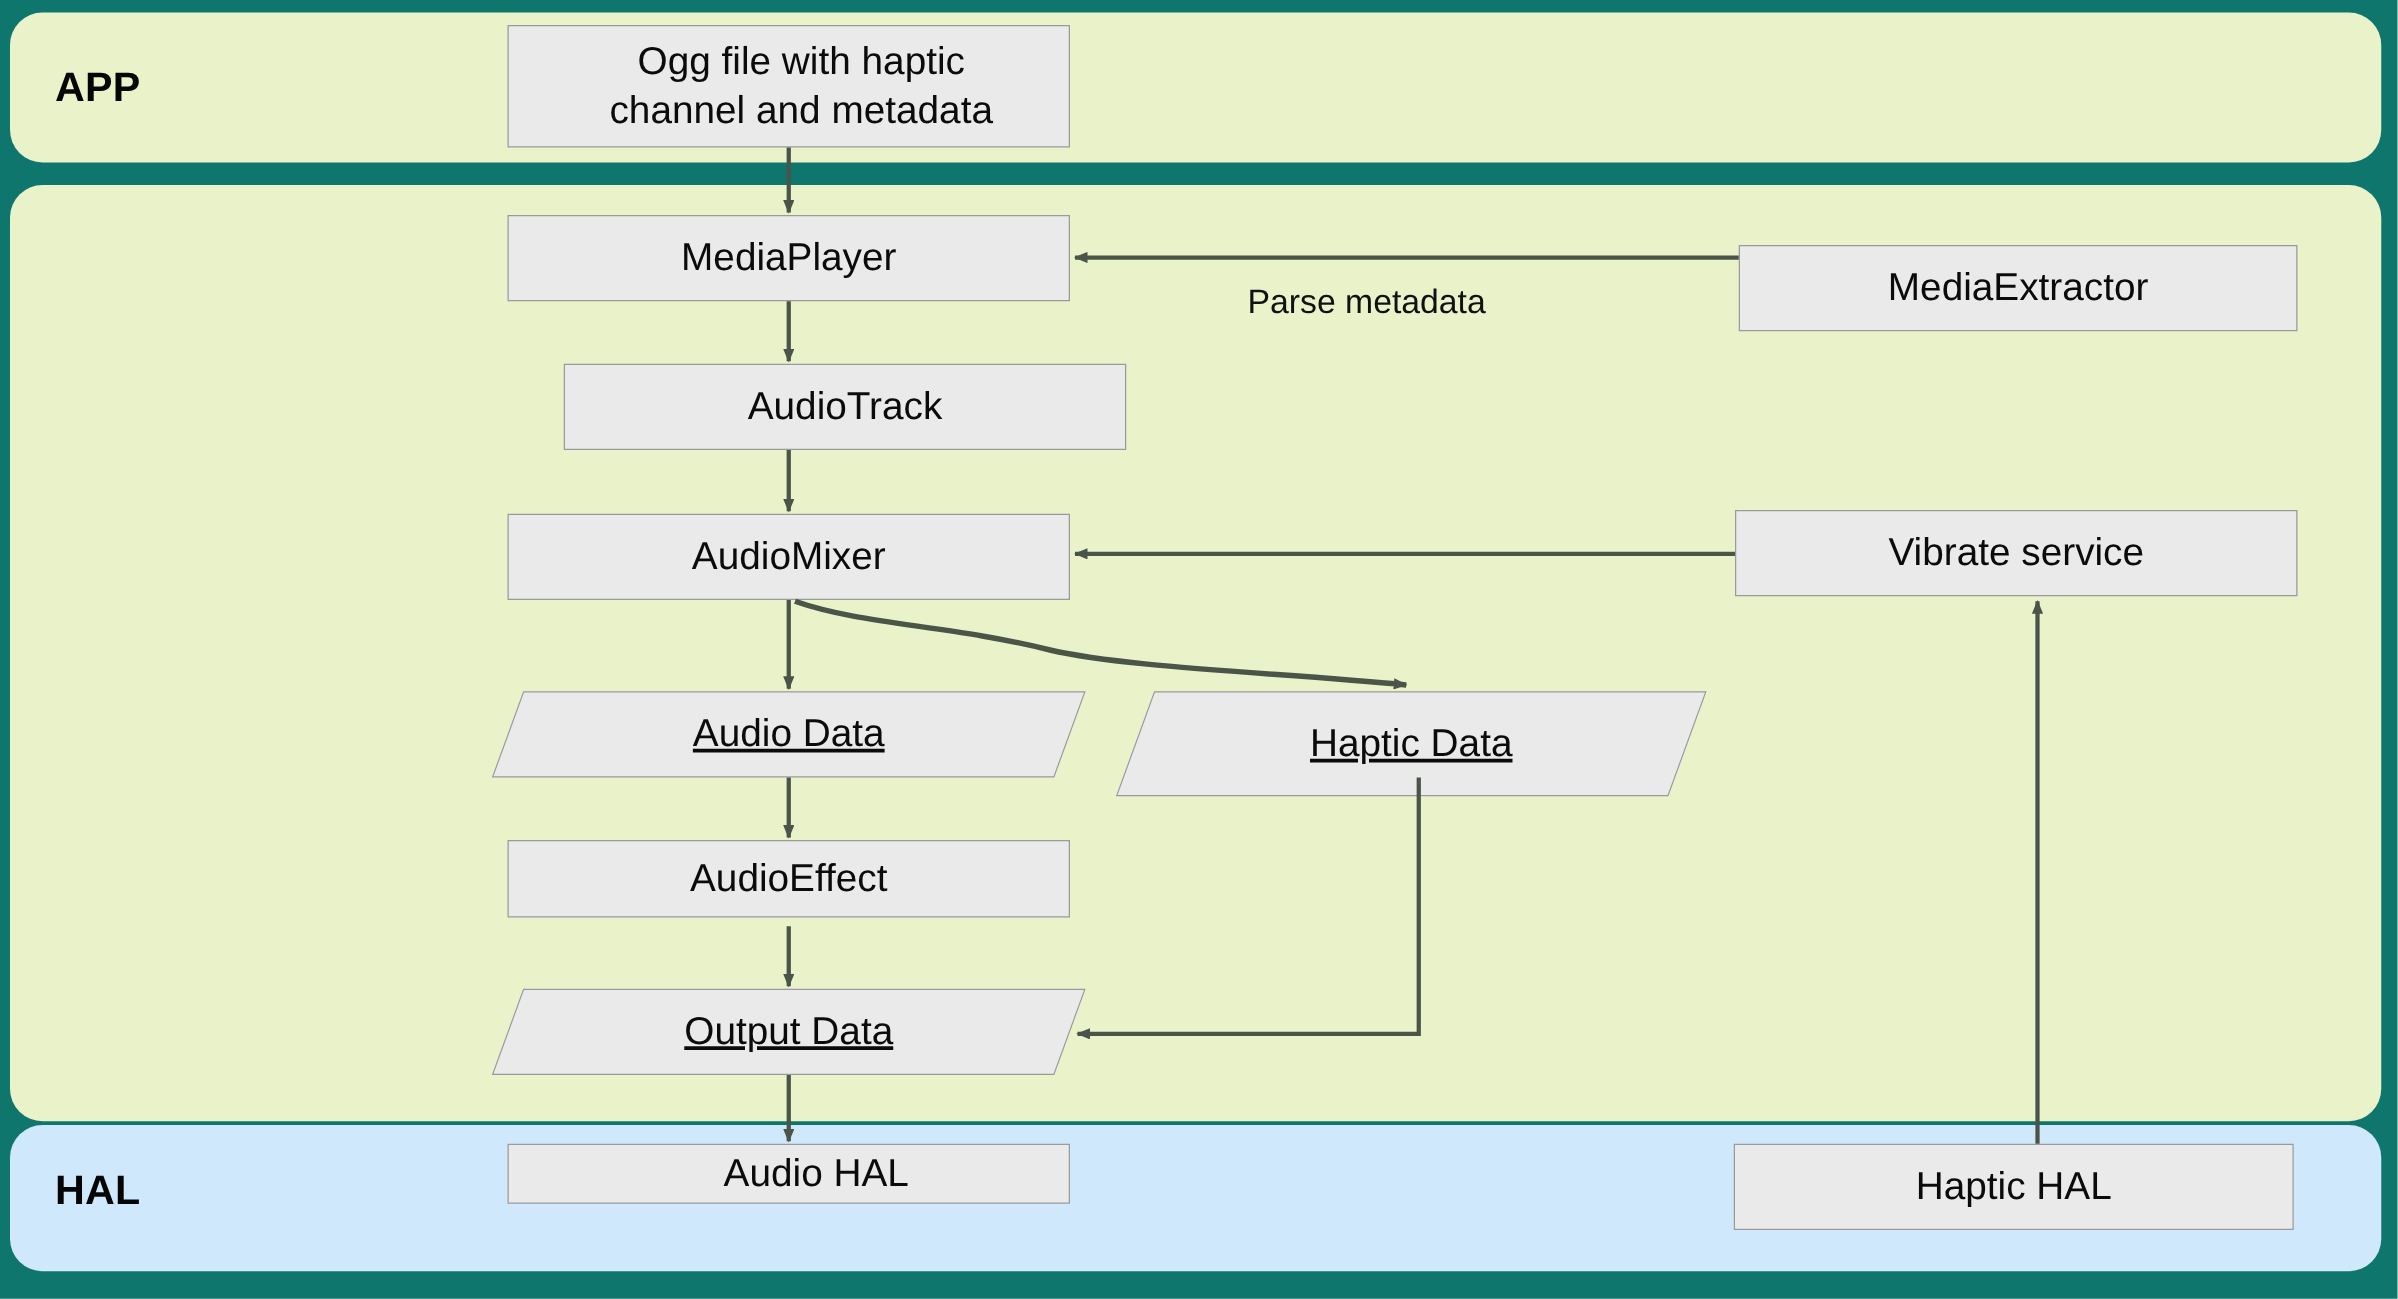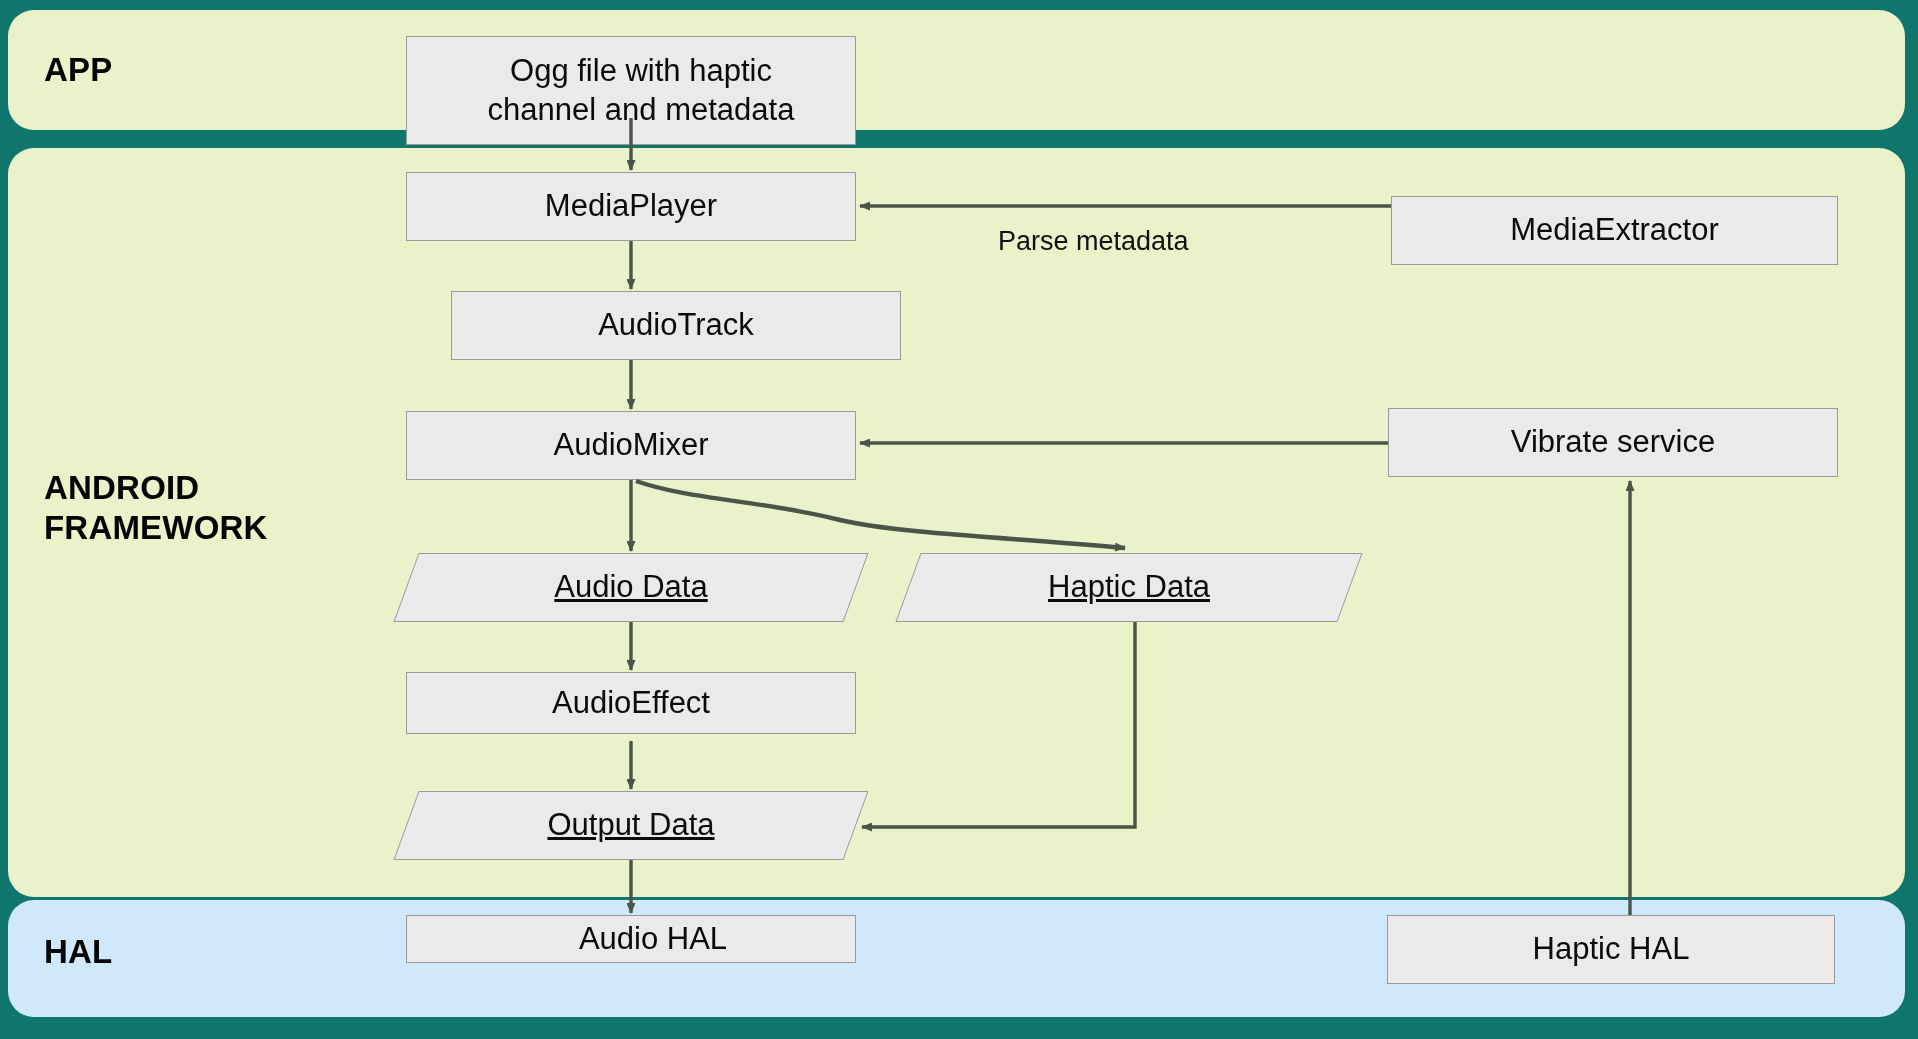--- a/index.html
+++ b/index.html
@@ -68,34 +68,34 @@
     border: 1.6px solid #9a9a9a;
     box-sizing: border-box;
     transform: skewX(-20deg);
   }
   .node.skew .skew-txt {
     position: relative;
     z-index: 2;
   }
 
   
-  .n-ogg         { left: 406px; top: 36px;  width: 450px; height: 109px; padding-left: 20px; }
+  .n-ogg         { left: 406px; top: 20px;  width: 450px; height: 98px; padding-left: 20px; }
   .n-mediaplayer { left: 406px; top: 172px; width: 450px; height: 69px; }
   .n-audiotrack  { left: 406px; top: 291px; width: 450px; height: 69px; margin-left: 45px; }
   .n-audiomixer  { left: 406px; top: 411px; width: 450px; height: 69px; }
   .n-audiodata   { left: 406px; top: 553px; width: 450px; height: 69px; }
   .n-audioeffect { left: 406px; top: 672px; width: 450px; height: 62px; }
   .n-outputdata  { left: 406px; top: 791px; width: 450px; height: 69px; }
   .n-audiohal    { left: 406px; top: 915px; width: 450px; height: 48px; padding-left: 44px; }
 
   
   .n-mediaextractor { left: 1391px; top: 172px; width: 447px; height: 69px; margin-top: 24px; }
   .n-vibrate        { left: 1388px; top: 408px; width: 450px; height: 69px; }
   .n-haptichal      { left: 1387px; top: 915px; width: 448px; height: 69px; }
-  .n-hapticdata     { left: 908px;  top: 553px; width: 442px; height: 69px; }
+  .n-hapticdata     { left: 908px;  top: 553px; width: 442px; height: 84px; }
 
   
   #edges {
     position: absolute;
     left: 0; top: 0;
     width: 1918px; height: 1039px;
     pointer-events: none;
     z-index: 5;
   }
   .edge-label {
@@ -110,22 +110,20 @@
 </head>
 <body>
 
 <div id="stage">
 
   <div class="band band-app"></div>
   <div class="band band-framework"></div>
   <div class="band band-hal"></div>
 
   <div class="band-label lbl-app">APP</div>
-  <div class="band-label lbl-framework">ANDROID
-FRAMEWORK</div>
   <div class="band-label lbl-hal">HAL</div>
 
   <svg id="edges" viewBox="0 0 1918 1039">
     <defs>
       <marker id="arrow" markerWidth="11" markerHeight="9" refX="10" refY="4.5" orient="auto" markerUnits="userSpaceOnUse">
         <path d="M0,0 L11,4.5 L0,9 Z" fill="#4a5448"></path>
       </marker>
     </defs>
     <g stroke="#4a5448" stroke-width="3.4" fill="none" marker-end="url(#arrow)">
 

